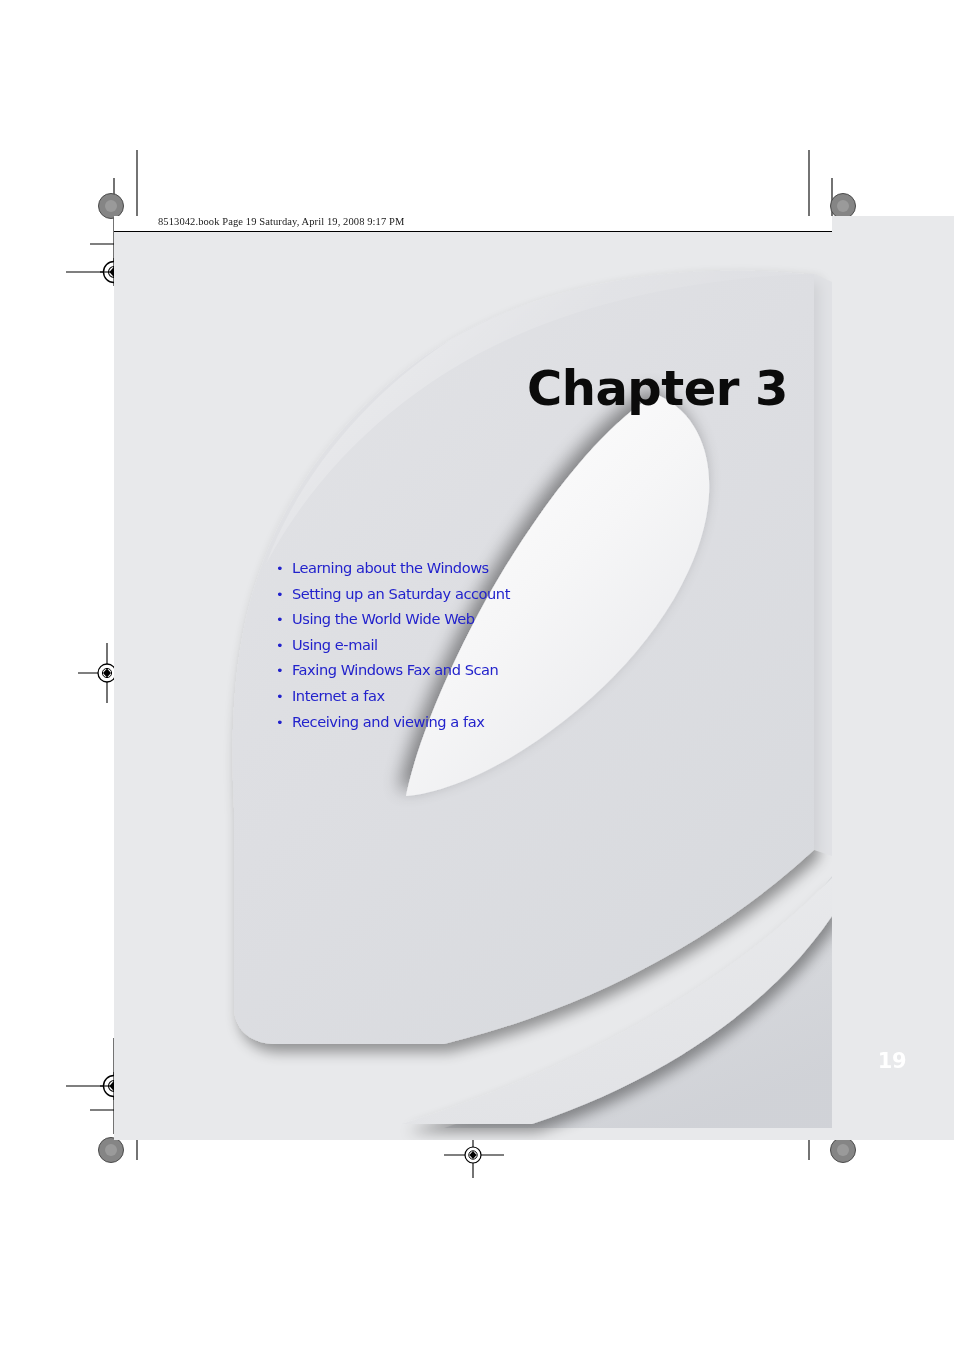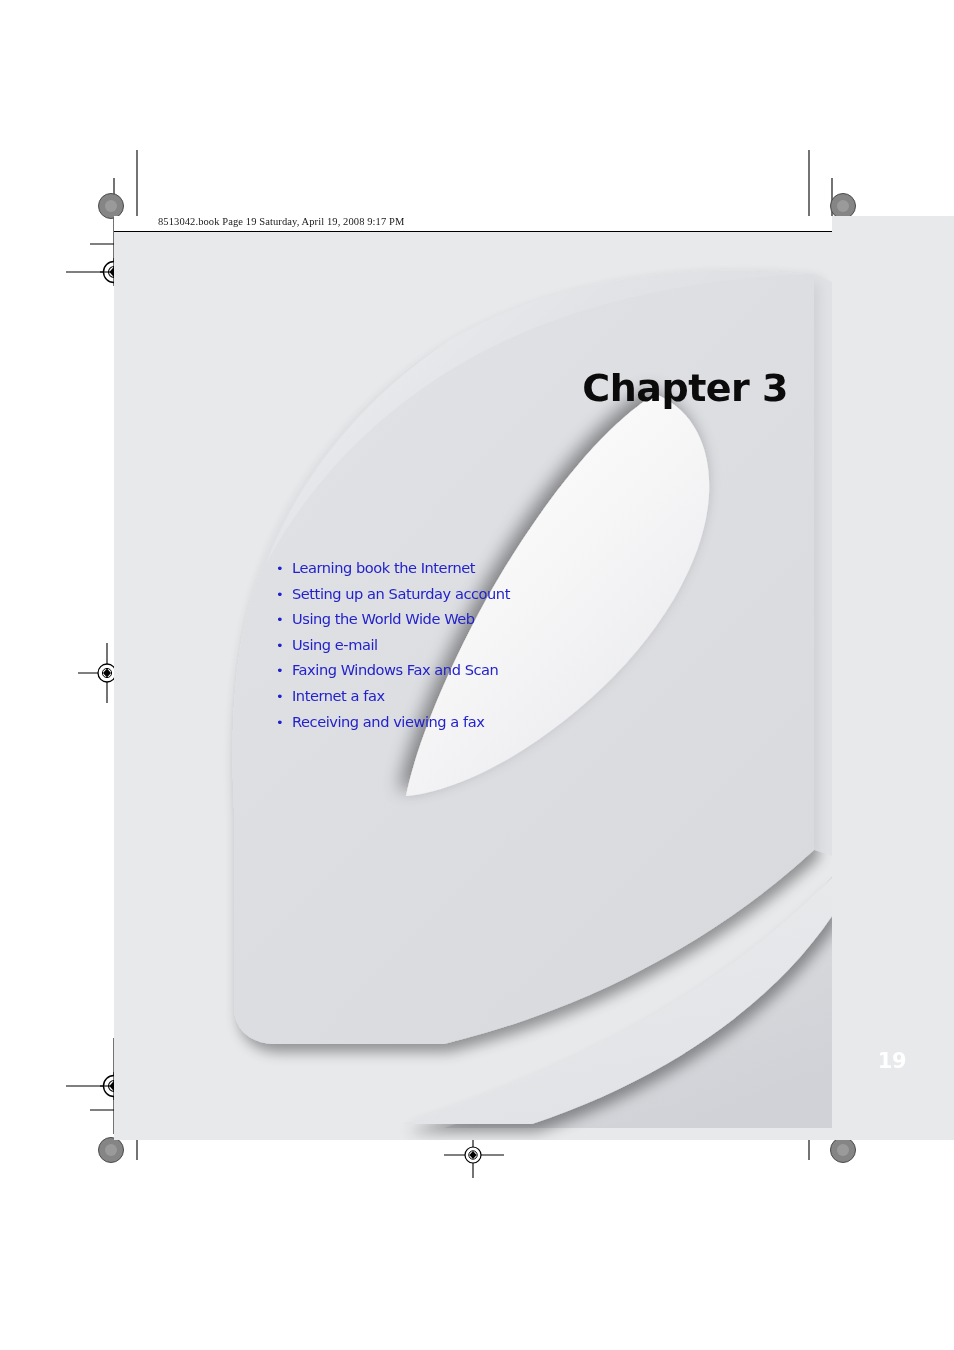--- a/index.html
+++ b/index.html
@@ -75,21 +75,21 @@
   #heading-block {
     position: absolute;
     right: 184px;
     top: 148px;
     text-align: right;
     width: 560px;
   }
   #chapter-title {
     font-family: "DejaVu Sans", sans-serif;
     font-weight: bold;
-    font-size: 38px;
+    font-size: 48px;
     line-height: 48px;
     color: #0b0b0b;
     letter-spacing: -0.5px;
     margin: 0;
   }
   #chapter-subtitle {
     font-family: "DejaVu Sans", sans-serif;
     font-weight: normal;
     font-size: 25px;
     line-height: 34px;
@@ -361,21 +361,21 @@
     <div id="running-head-rule"></div>
   </div>
 
   <div id="heading-block">
     <h1 id="chapter-title">Chapter 3</h1>
   </div>
 
   <ul id="topic-list">
     <li>
       <span class="bullet">•</span>
-      <span>Learning book the Internet</span>
+      <span>Learning about the Windows</span>
     </li>
     <li>
       <span class="bullet">•</span>
       <span>Setting up an Saturday account</span>
     </li>
     <li>
       <span class="bullet">•</span>
       <span>Using the World Wide Web</span>
     </li>
     <li>

